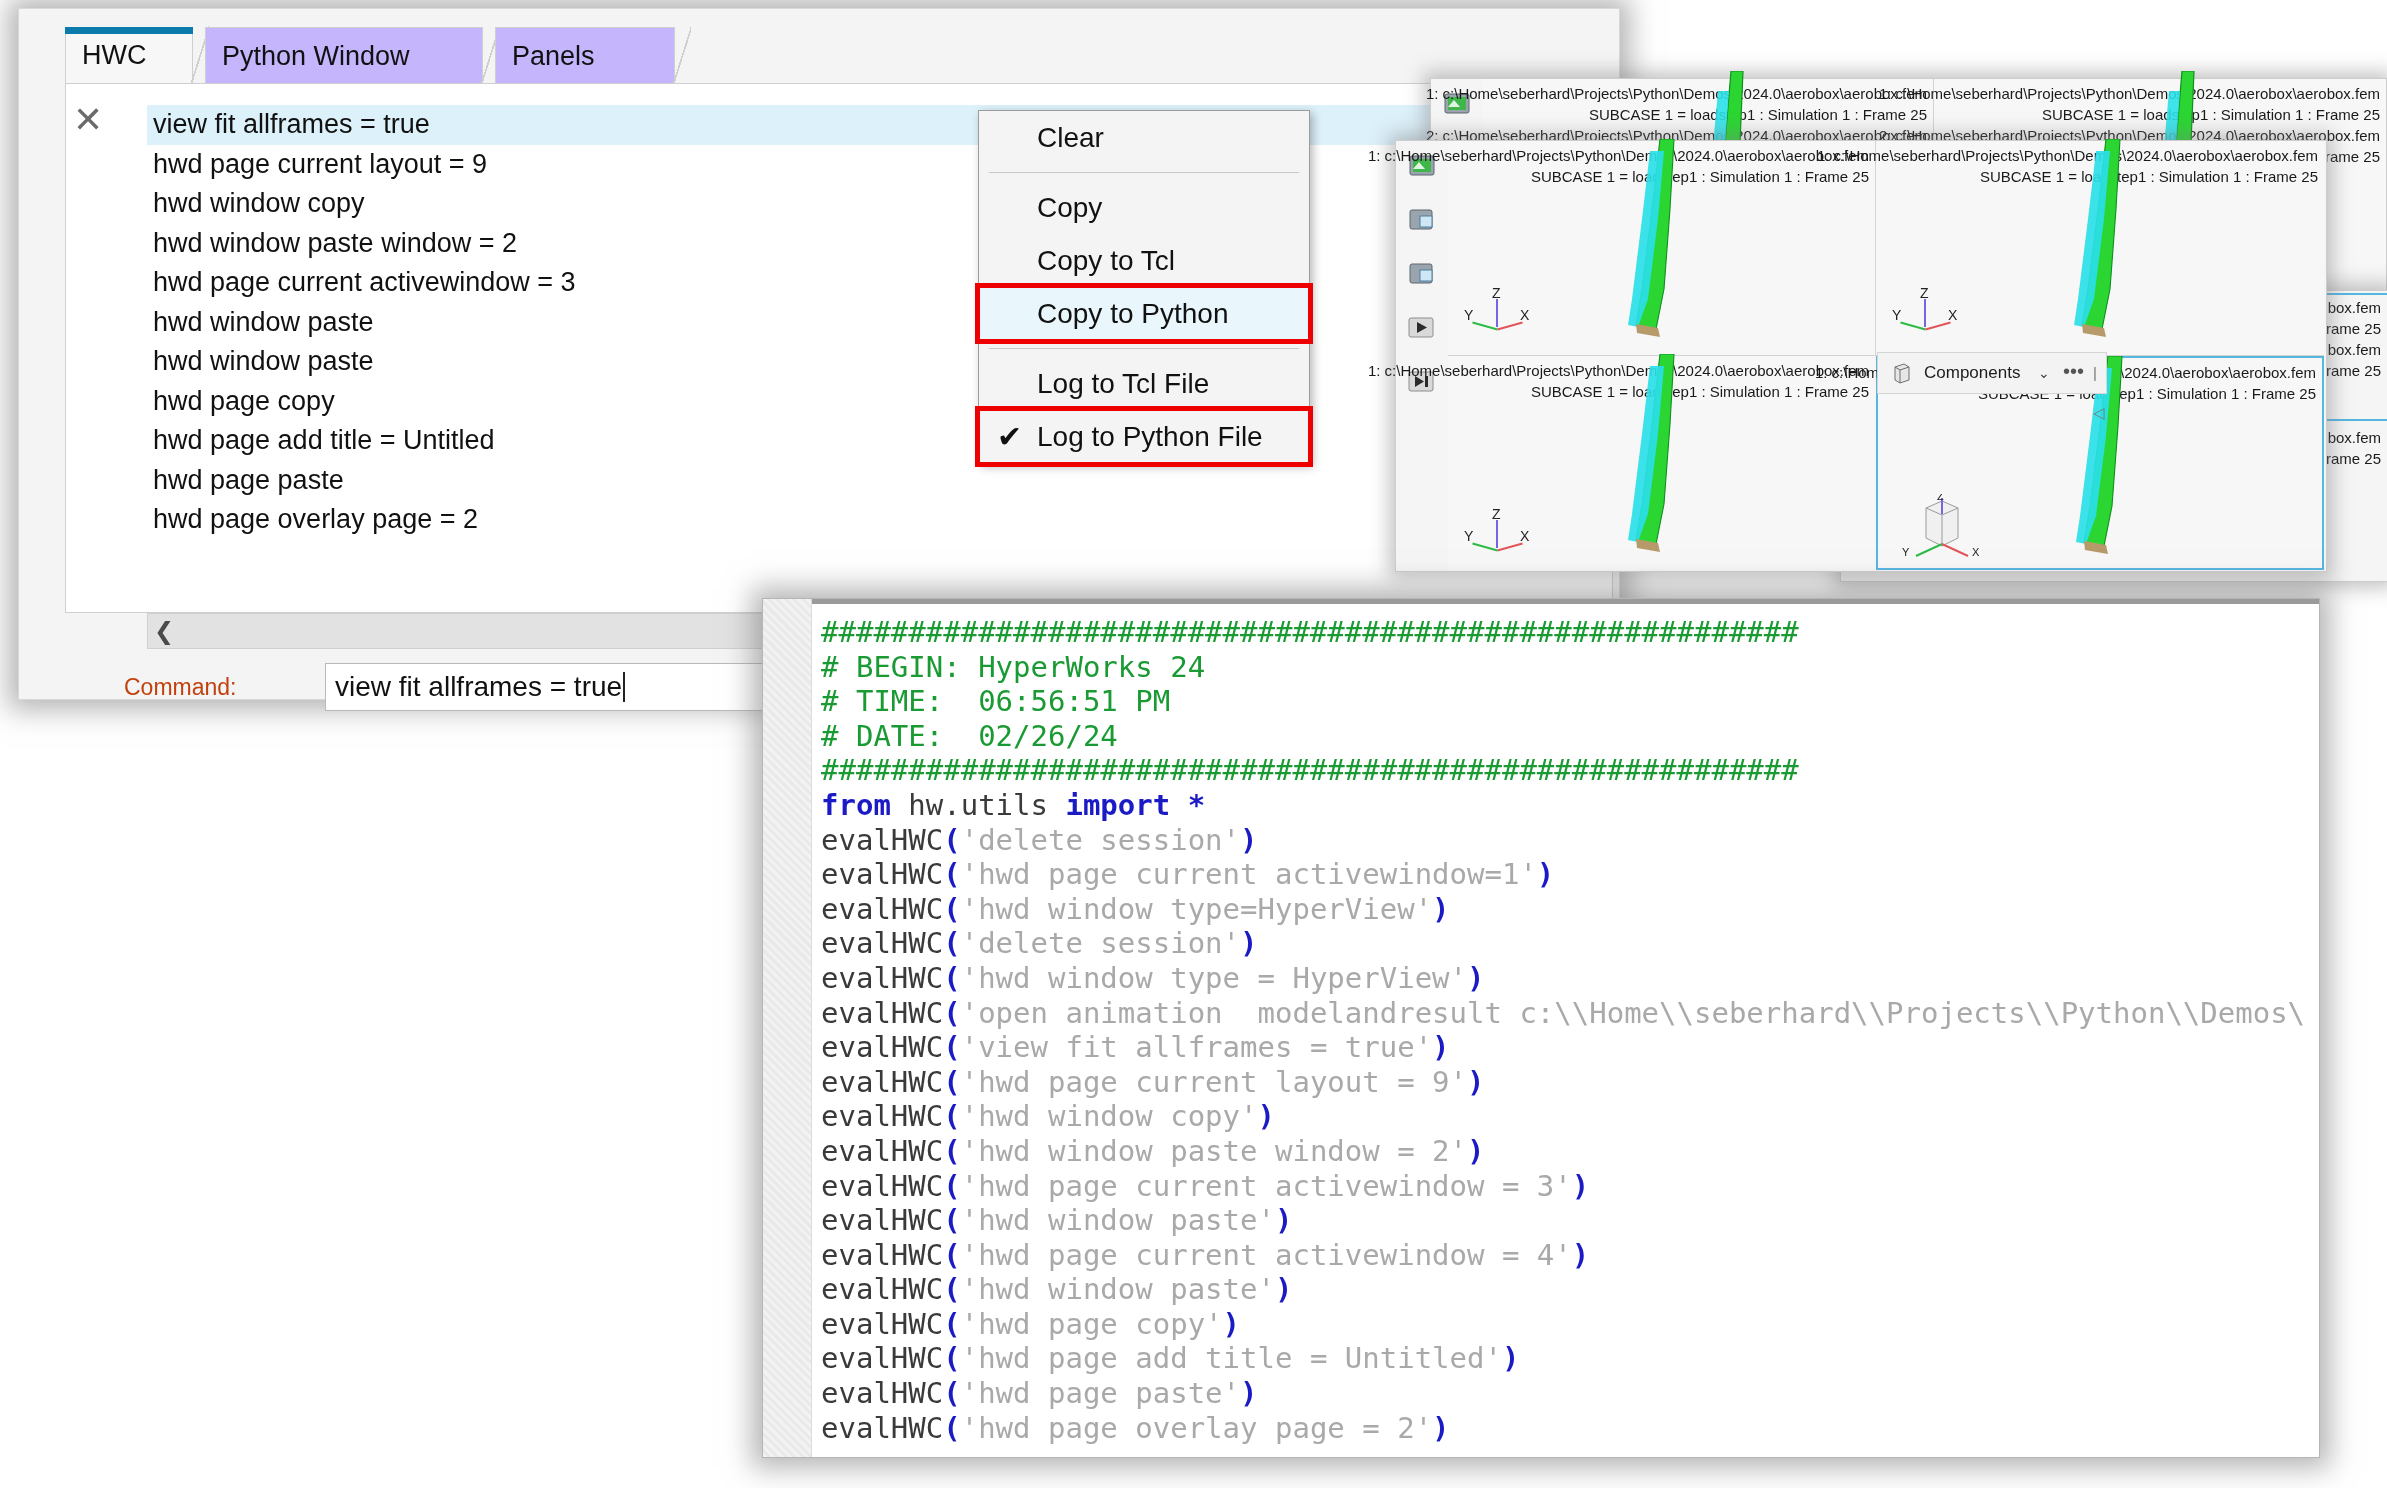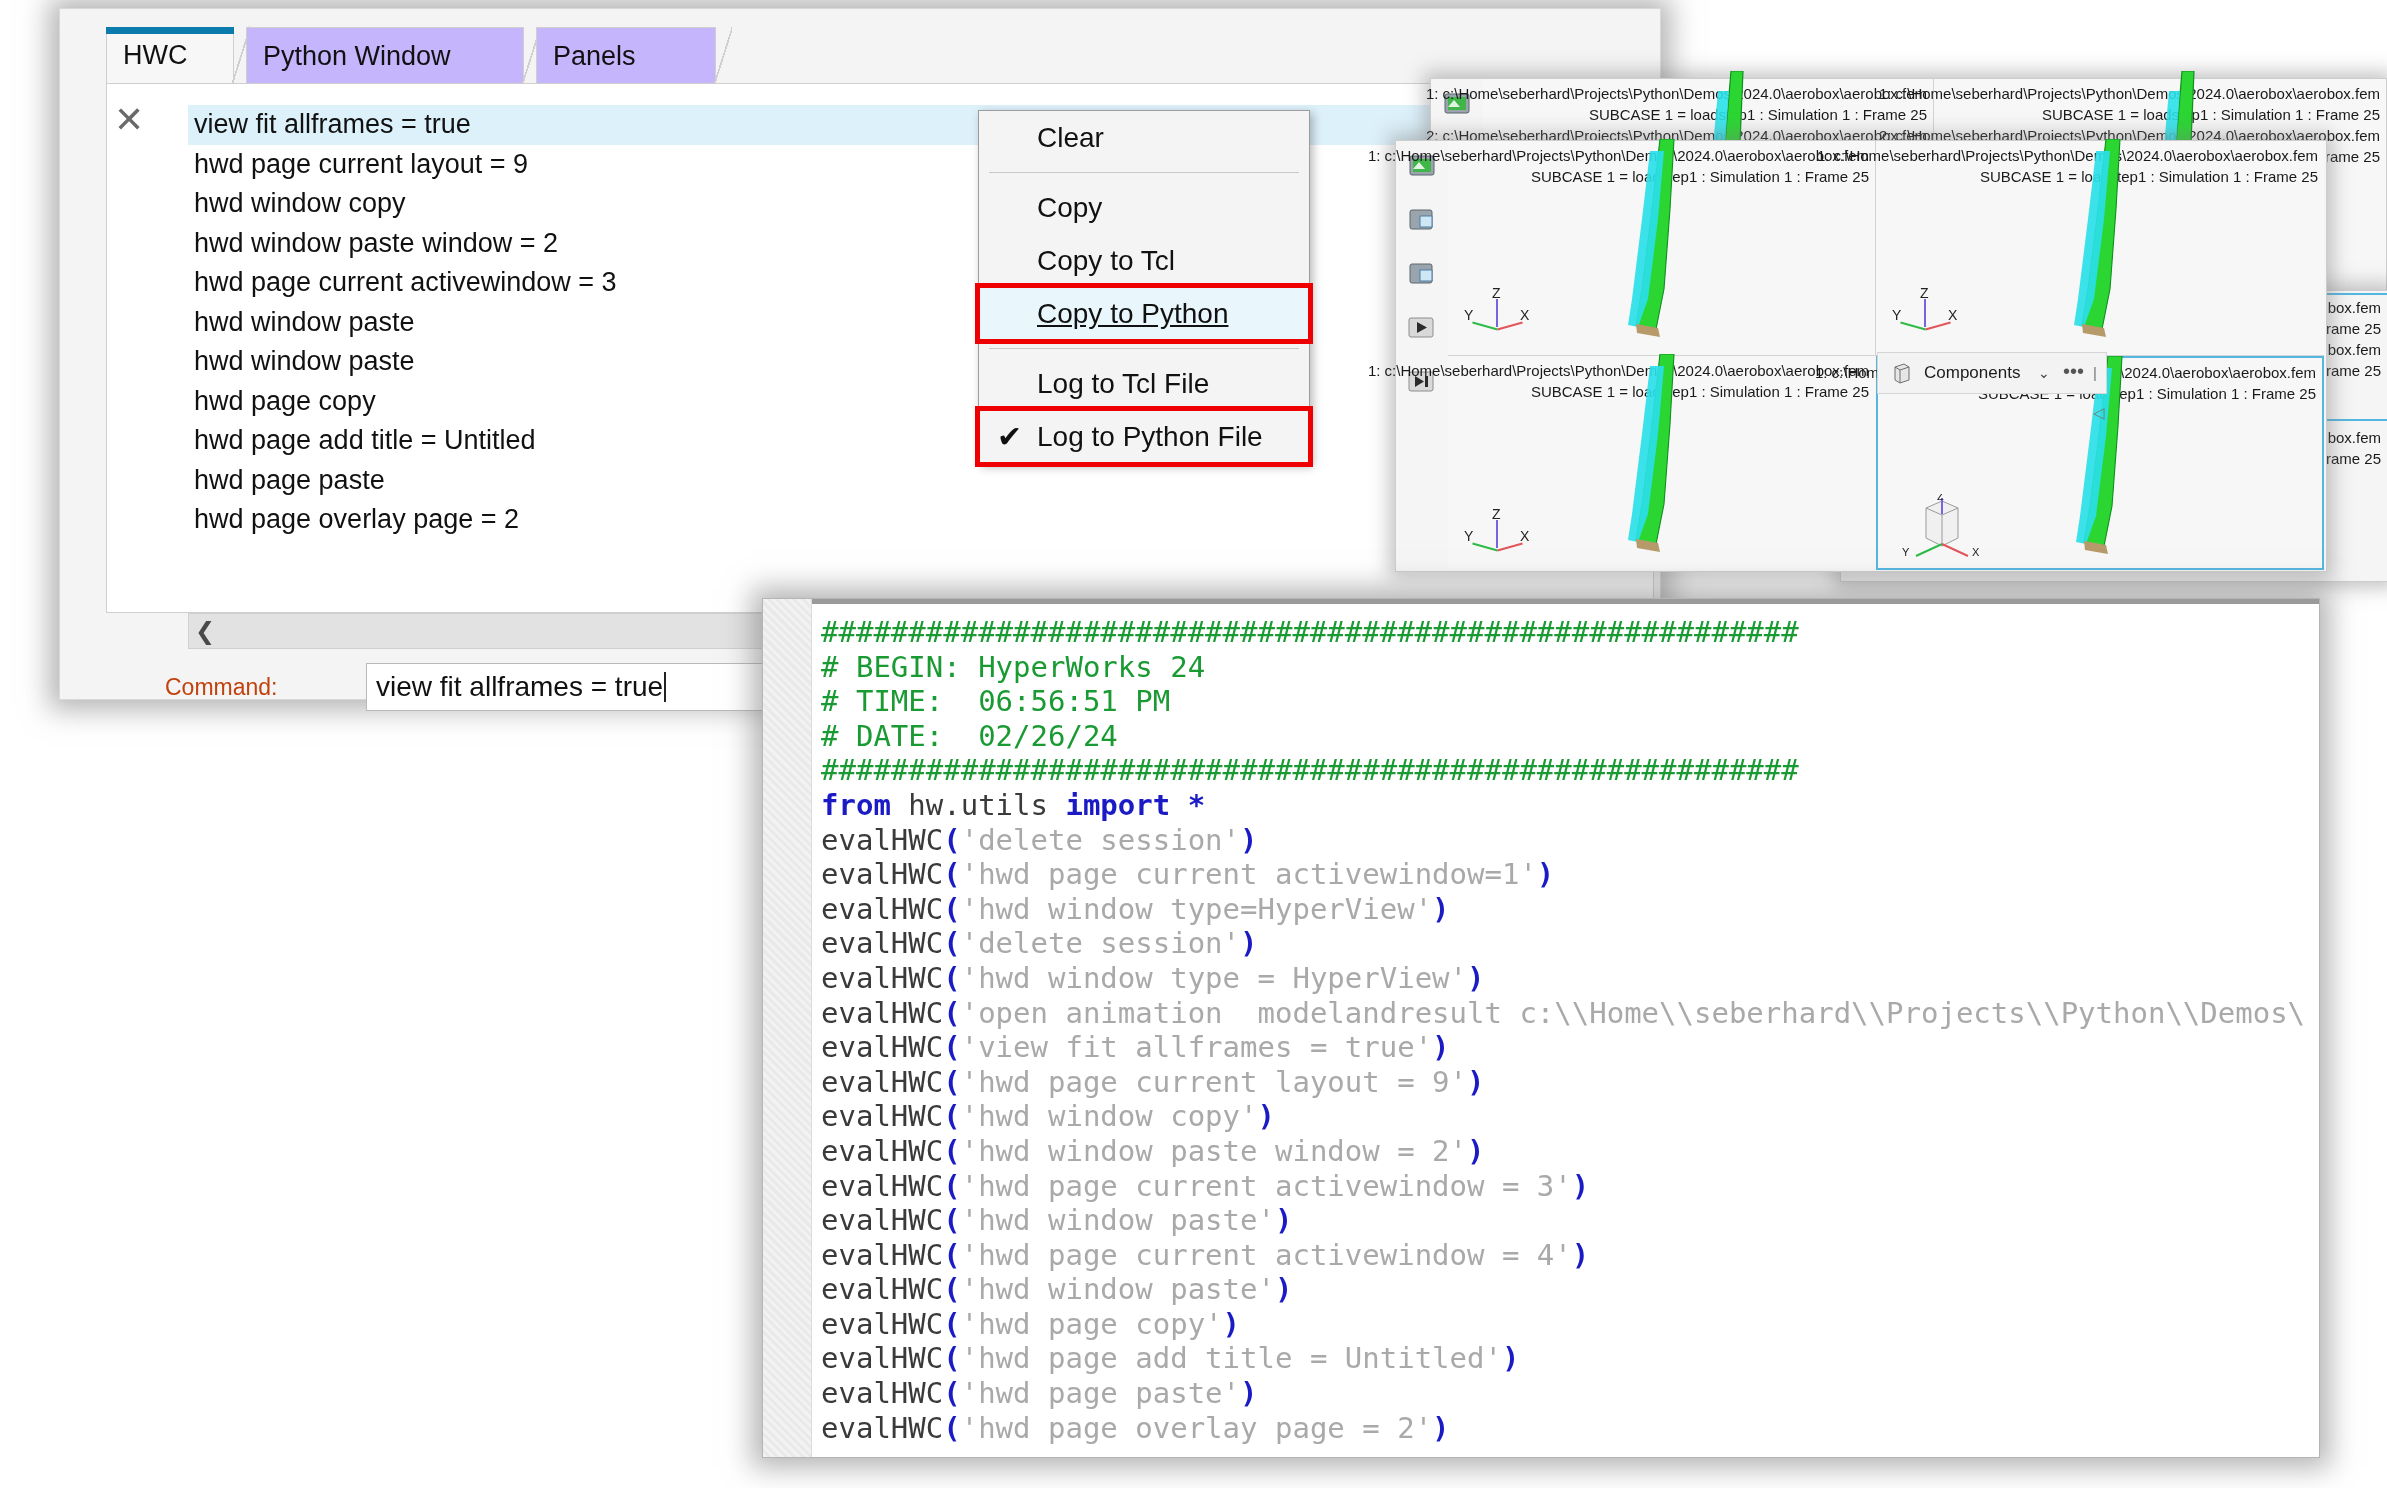--- a/index.html
+++ b/index.html
@@ -1,20 +1,20 @@
 <!DOCTYPE html>
 <html><head>
 <meta charset="utf-8">
 <style>
   html,body{margin:0;padding:0;background:#ffffff;}
   body{width:2387px;height:1488px;position:relative;overflow:hidden;
        font-family:"Liberation Sans",sans-serif;}
 
   
-  .shadowed{box-shadow:0 0 26px 10px rgba(120,120,120,.55);margin-left:41px;}
+  .shadowed{box-shadow:0 0 26px 10px rgba(120,120,120,.55);}
 
   
   #hwc-window{
     position:absolute;left:18px;top:8px;width:1600px;height:690px;
     background:#f4f4f4;border:1px solid #d8d8d8;
   }
   #hwc-tabstrip{position:absolute;left:46px;top:18px;height:56px;width:1548px;}
   .tab{
     position:absolute;top:0;height:56px;
     background:#c4b5fd;border:1px solid #cfcfcf;border-bottom:none;
@@ -79,21 +79,21 @@
   
   #context-menu{
     position:absolute;left:978px;top:110px;width:330px;
     background:#f4f4f4;border:1px solid #9c9c9c;
     box-shadow:3px 3px 9px rgba(0,0,0,.28);
   }
   .menu-item{
     position:relative;height:53px;line-height:53px;font-size:28px;color:#111;
     padding-left:58px;white-space:nowrap;
   }
-  .menu-item.hl{background:#e9f6fc;text-decoration:underline;}
+  .menu-item.hl{background:#e9f6fc;}
   .menu-sep{height:1px;background:#c9c9c9;margin:8px 10px;}
   .menu-check{
     position:absolute;left:18px;top:0;height:53px;line-height:53px;
     font-size:30px;color:#101010;font-family:"DejaVu Sans",sans-serif;
   }
   .red-box{
     position:absolute;left:-4px;right:-4px;top:-4px;bottom:-4px;
     border:5px solid #ee0000;pointer-events:none;
   }
 

